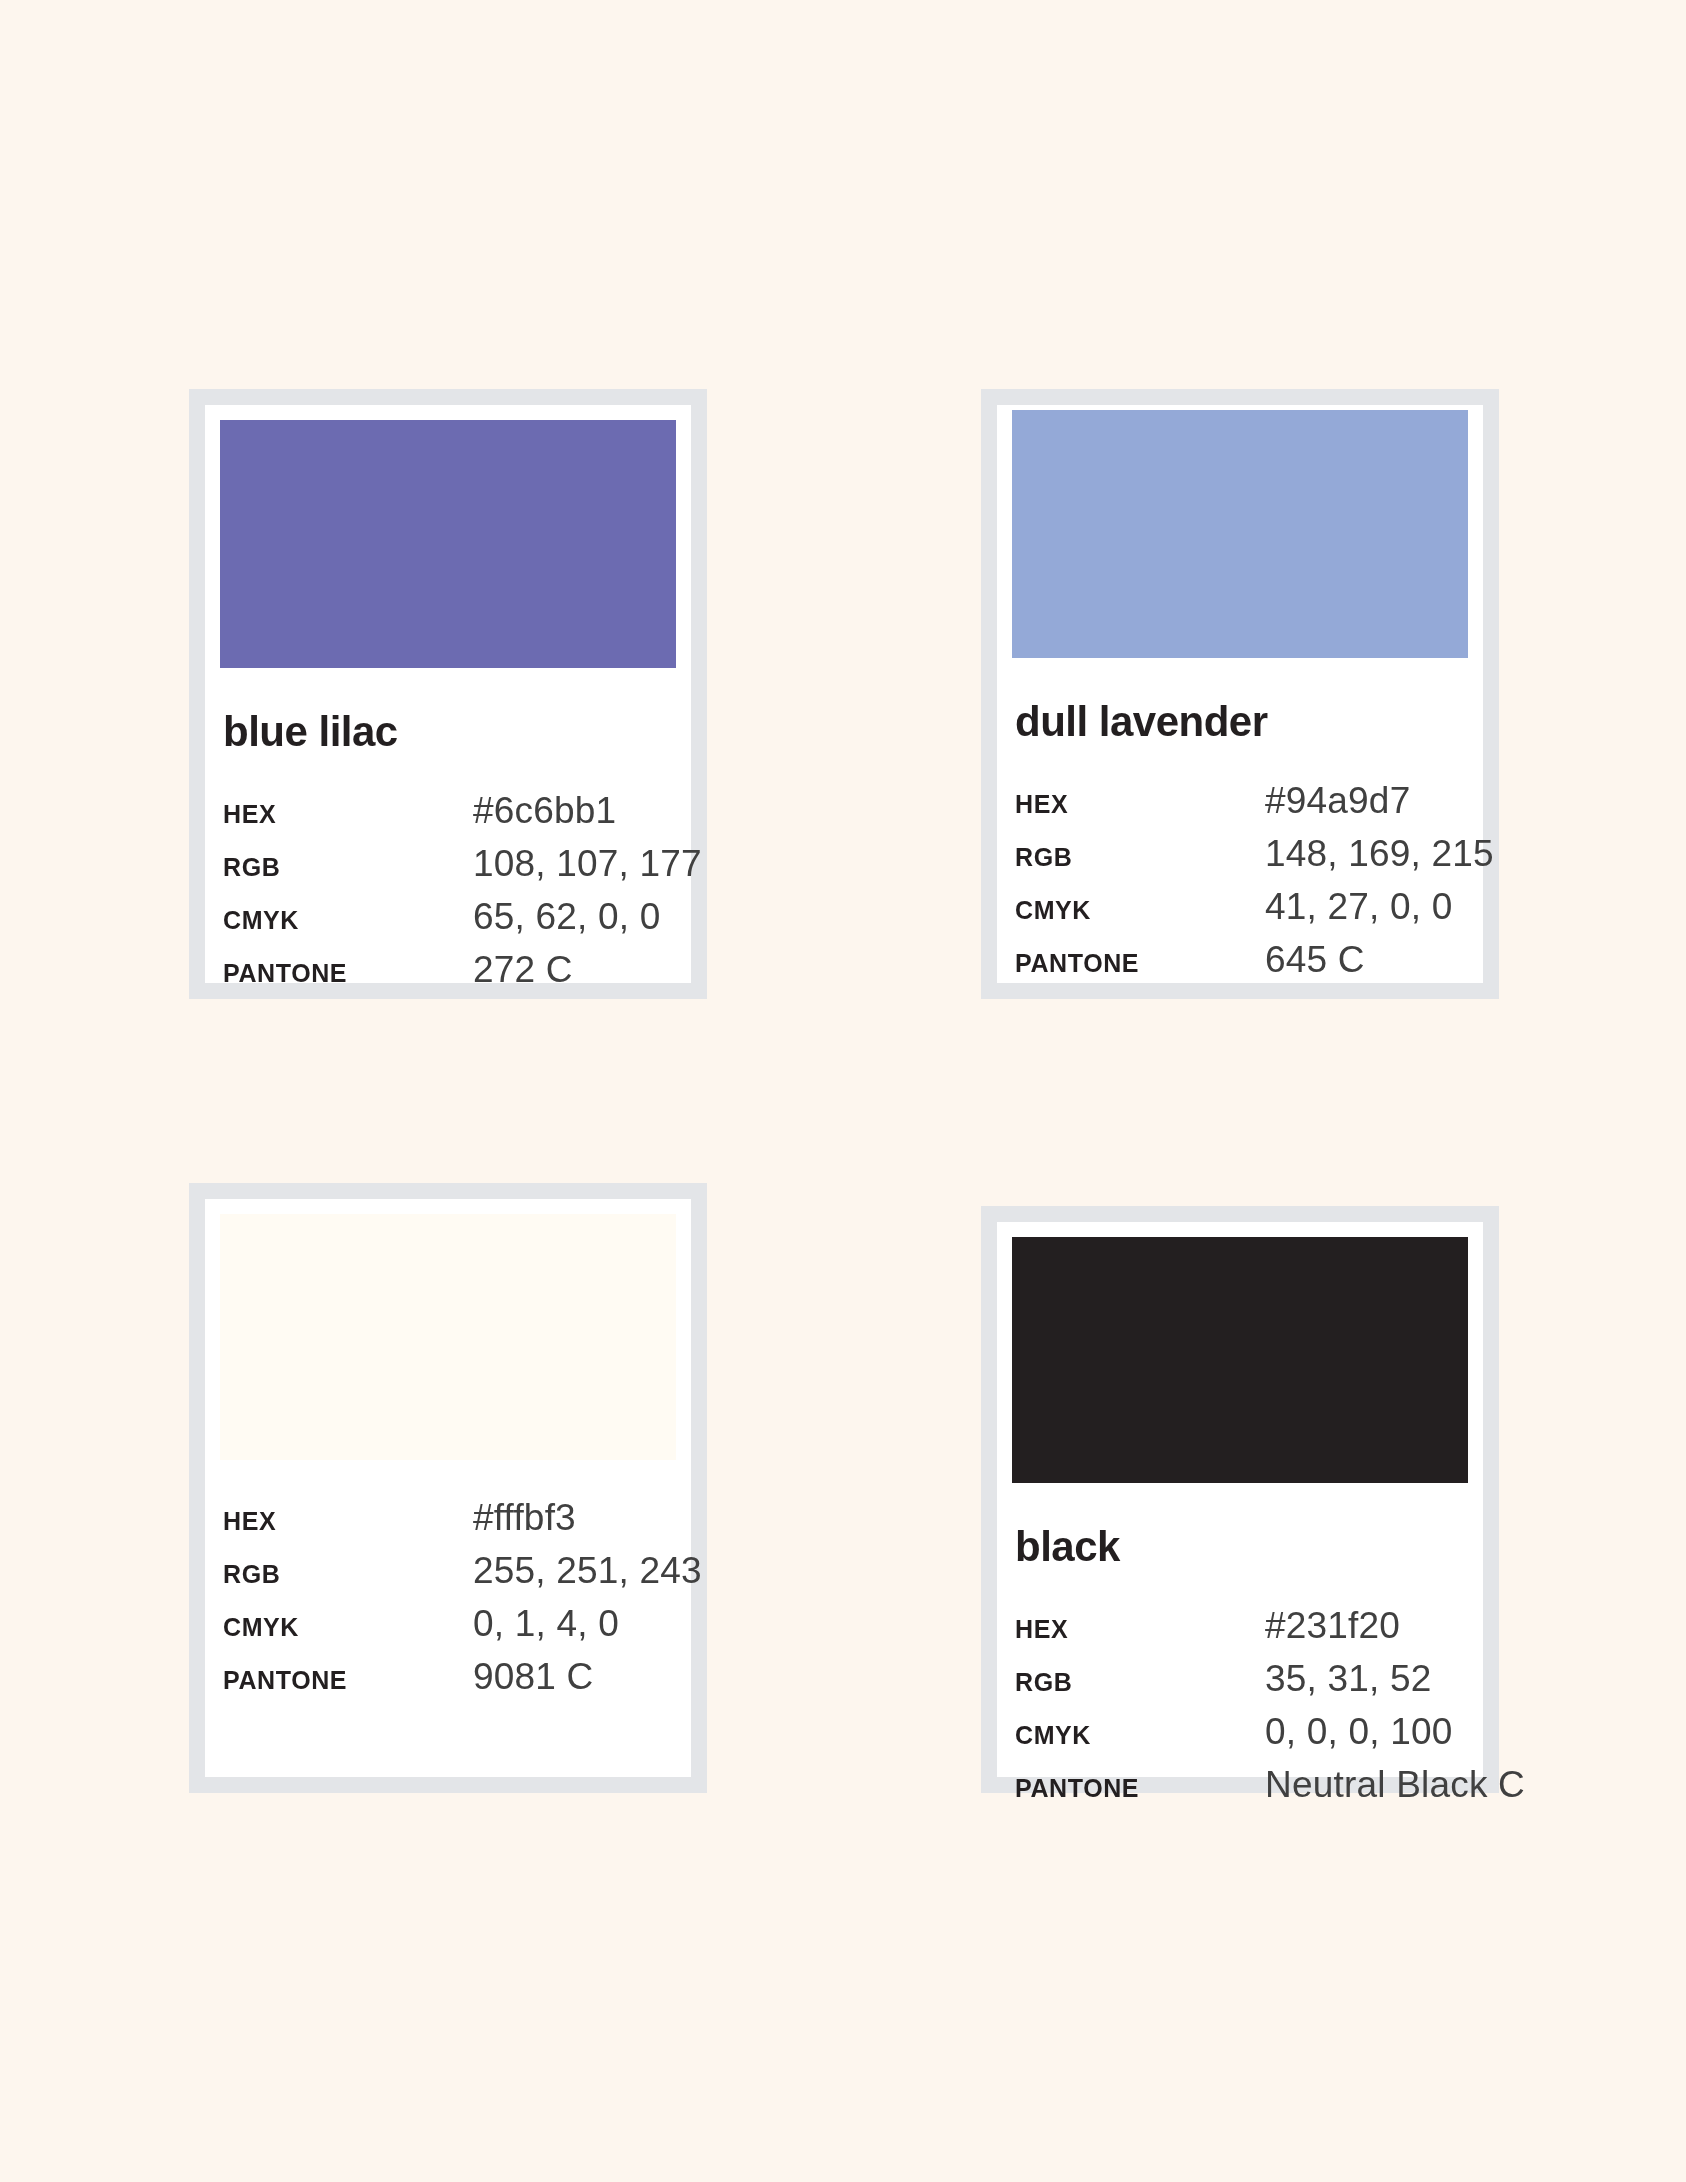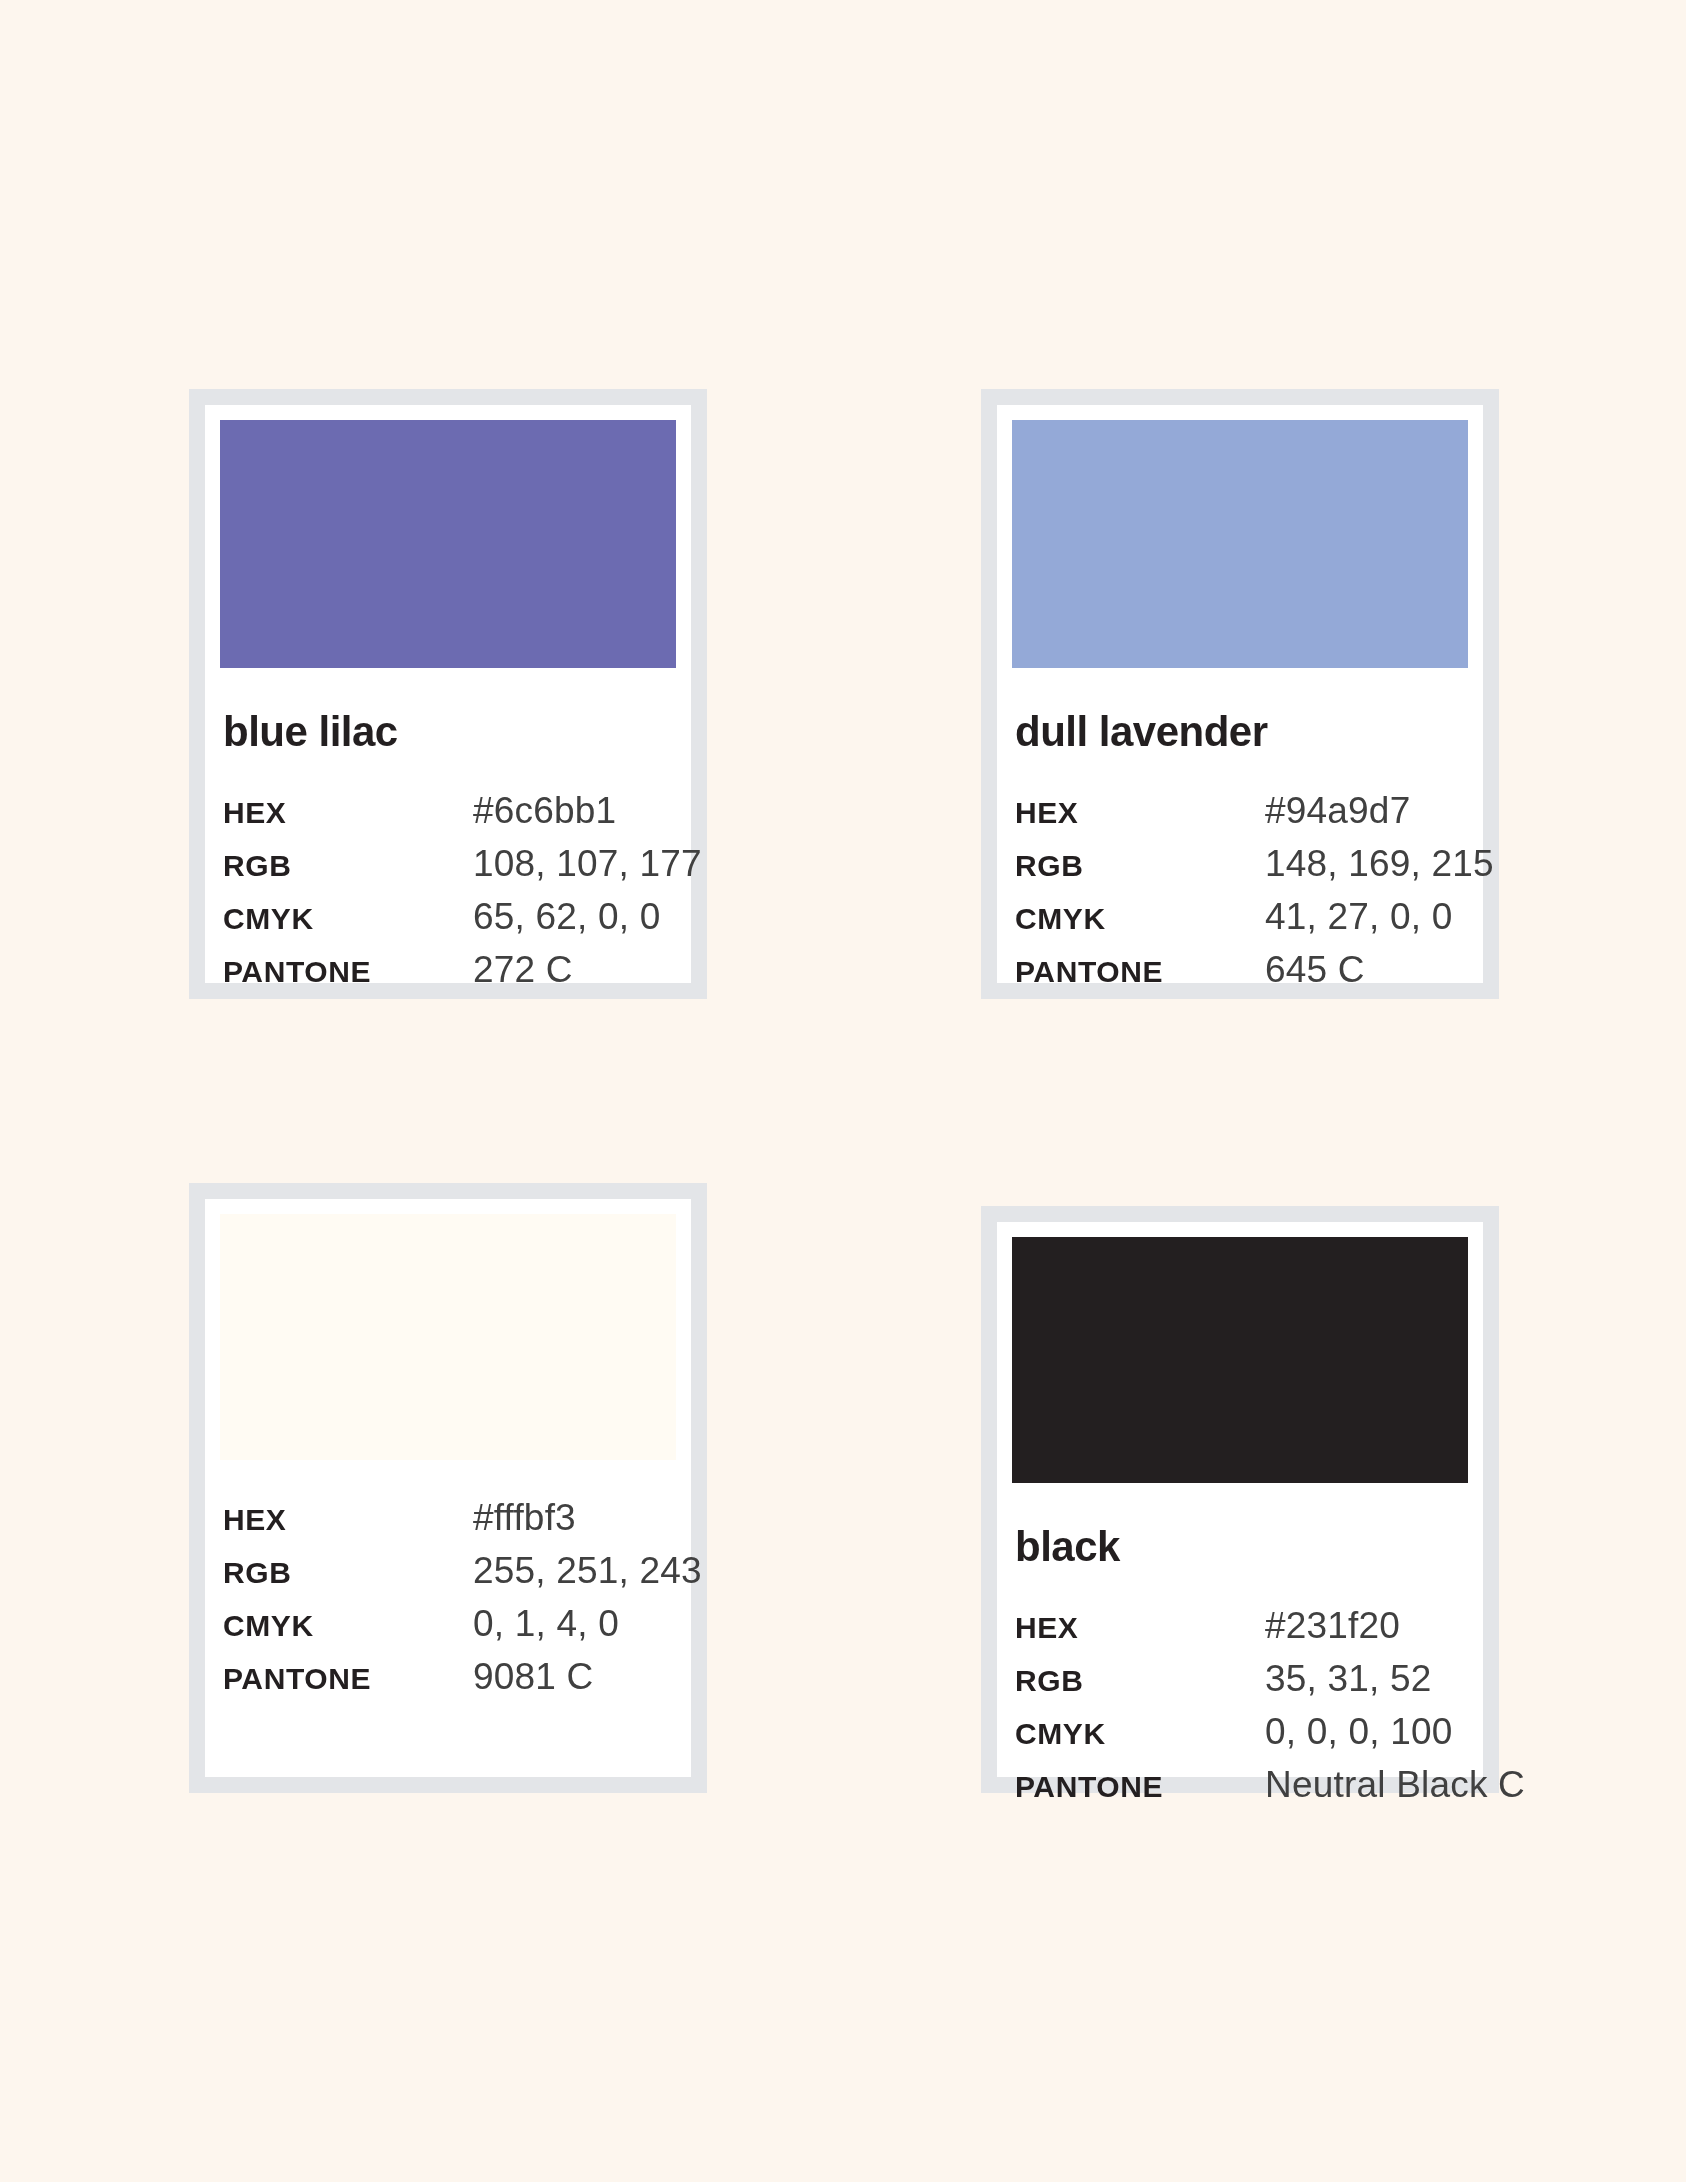--- a/index.html
+++ b/index.html
@@ -75,21 +75,21 @@
     margin-left: 2.8px;
   }
   .spec-row {
     display: flex;
     align-items: baseline;
     height: 53px;
   }
   .spec-label {
     width: 250px;
     flex: none;
-    font-size: 30px;
+    font-size: 25px;
     font-weight: 700;
     color: #231f20;
     letter-spacing: 0.6px;
     line-height: 1;
   }
   .spec-value {
     font-size: 37px;
     font-weight: 400;
     color: #404040;
     letter-spacing: 0.2px;
@@ -121,21 +121,21 @@
         </div>
         <div class="spec-row">
           <span class="spec-label">PANTONE</span>
           <span class="spec-value">272 C</span>
         </div>
       </div>
     </div>
   </div>
 
   <div class="swatch-card row-top" style="background: rgb(227, 229, 232);">
-    <div class="card-inner" style="background: rgb(255, 255, 255);">
+    <div class="card-inner" style="background: rgb(255, 255, 255); justify-content: center;">
       <div class="color-chip" style="background-color: rgb(148, 169, 215);"></div>
       <div class="color-name">dull lavender</div>
       <div class="spec-table">
         <div class="spec-row">
           <span class="spec-label">HEX</span>
           <span class="spec-value">#94a9d7</span>
         </div>
         <div class="spec-row">
           <span class="spec-label">RGB</span>
           <span class="spec-value">148, 169, 215</span>

